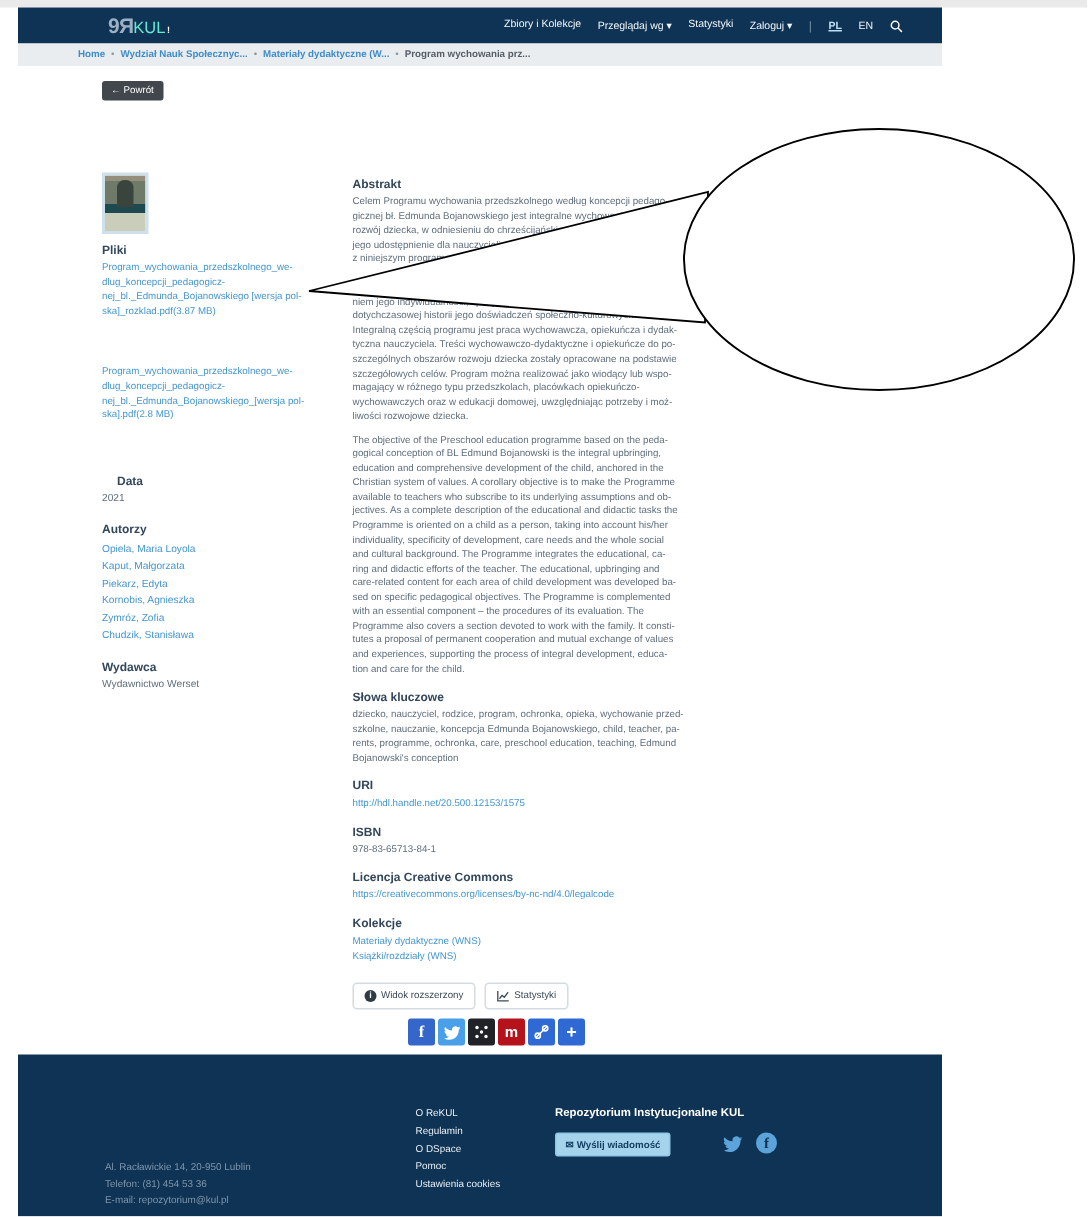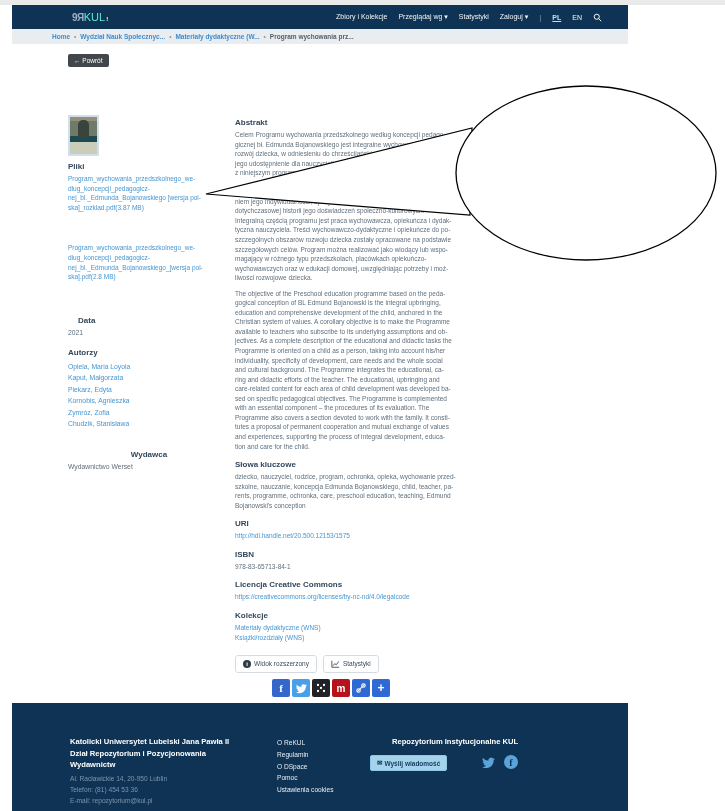--- a/index.html
+++ b/index.html
@@ -7,21 +7,21 @@
   body{font-family:"Liberation Sans", sans-serif;}
   .canvas{position:relative;width:725px;height:811px;background:#fff;overflow:hidden;}
   .abs{position:absolute;}
 
   
   .top-strip{left:0;top:0;width:725px;height:5px;background:#eaeaea;}
 
   
   .navbar{left:12px;top:5px;width:616px;height:24px;background:#0e3354;display:flex;align-items:center;padding:0 26px 0 60px;}
   .logo{display:flex;align-items:baseline;color:#fff;cursor:pointer;}
-  .logo .pre{font-size:10px;font-weight:700;color:#9db0c3;letter-spacing:-0.5px;}
+  .logo .pre{font-size:14px;font-weight:700;color:#9db0c3;letter-spacing:-0.5px;}
   .logo .main{font-size:11px;font-weight:400;color:#5eead4;letter-spacing:0px;}
   .logo .sup{font-size:6px;font-weight:700;color:#fff;vertical-align:super;margin-left:1px;}
   .nav-right{margin-left:auto;display:flex;align-items:center;gap:11px;}
   .nav-link{color:#f2f6fa;font-size:7px;cursor:pointer;white-space:nowrap;}
   .nav-sep{color:#7d93ad;font-size:8px;}
   .lang-pl{color:#bfe0f5;font-size:7px;font-weight:700;text-decoration:underline;cursor:pointer;}
   .lang-en{color:#f2f6fa;font-size:7px;cursor:pointer;}
   .search-icon{width:9px;height:9px;cursor:pointer;}
 
   
@@ -43,21 +43,21 @@
   .thumb .fig{position:absolute;left:8px;top:3px;width:11px;height:18px;background:#39453c;border-radius:5px 5px 0 0;}
   .side-h{font-size:8px;font-weight:700;color:#33475b;margin:0;}
   .h-pliki{margin-top:6px;}
   .file-link{display:block;font-size:6.5px;line-height:9.6px;color:#4596d1;white-space:pre-line;margin-top:3px;margin-bottom:31px;cursor:pointer;text-decoration:none;}
   .file-link:last-of-type{margin-bottom:0;}
   .h-data{margin-top:34px;padding-left:10px;}
   .side-val{font-size:6.8px;color:#5f6f7d;margin-top:4px;}
   .h-autorzy{margin-top:12px;}
   .authors{margin-top:4px;}
   .author-link{display:block;font-size:6.8px;line-height:11.5px;color:#4596d1;cursor:pointer;text-decoration:none;}
-  .h-wydawca{margin-top:20px;text-align:center;}
+  .h-wydawca{margin-top:10px;}
 
   
   .main-col{left:235px;top:118px;width:224px;}
   .main-h{font-size:8px;font-weight:700;color:#33475b;margin:0 0 3px 0;}
   .body-text{font-size:6.5px;line-height:9.55px;color:#5f6f7d;white-space:pre-line;}
   .para-gap{margin-top:6px;}
   .sec{margin-top:9px;}
   .meta-link{font-size:6.5px;color:#4596d1;cursor:pointer;text-decoration:none;display:block;line-height:9.5px;}
   .coll-link{display:block;font-size:6.5px;line-height:10px;color:#4596d1;cursor:pointer;text-decoration:none;}
   .btn-row{margin-top:12px;display:flex;gap:6px;}
@@ -77,21 +77,21 @@
   
   .bubble-svg{left:195px;top:78px;pointer-events:none;}
   .bubble-text{left:497px;top:101px;width:180px;font-family:"Liberation Serif","DejaVu Serif",serif;font-size:12.5px;line-height:15.7px;color:#141414;white-space:pre-line;}
 
   
   .footer{left:12px;top:703px;width:616px;height:108px;background:#0e3354;}
   .f-org{position:absolute;left:58px;top:33px;font-size:7.6px;line-height:11.5px;font-weight:700;color:#fff;white-space:pre-line;}
   .f-addr{position:absolute;left:58px;top:70px;font-size:6.6px;line-height:11px;color:#7e95ad;white-space:pre-line;}
   .f-links{position:absolute;left:265px;top:34px;}
   .f-link{display:block;font-size:6.6px;line-height:11.8px;color:#e8eef5;cursor:pointer;text-decoration:none;}
-  .f-repo-h{position:absolute;left:380px;top:34px;font-size:7.6px;font-weight:700;color:#fff;text-align:right;}
+  .f-repo-h{position:absolute;left:358px;top:34px;font-size:7.6px;font-weight:700;color:#fff;text-align:right;}
   .send-btn{position:absolute;left:358px;top:52px;display:flex;align-items:center;gap:2px;background:#a5d3ec;border:1px solid #8fc7e6;border-radius:2px;color:#123c5e;font-size:6.5px;font-weight:600;padding:3px 6px;cursor:pointer;font-family:inherit;}
   .f-socials{position:absolute;left:468px;top:52px;display:flex;gap:8px;align-items:center;}
   .f-fb-circle{width:14px;height:14px;border-radius:50%;background:#5ba3d9;color:#0e3354;font-size:10px;font-weight:700;font-family:"Liberation Serif",serif;display:flex;align-items:center;justify-content:center;cursor:pointer;}
 </style>
 </head>
 <body>
 
 <div class="canvas">
 
   <div class="abs top-strip"></div>
@@ -281,23 +281,20 @@
     </div>
     <div class="share-btn sb-pl">+</div>
   </div>
 
   <svg class="abs bubble-svg" width="530" height="190" viewBox="0 0 530 190">
     <polygon points="11,116 277,50 275,137" fill="#ffffff" stroke="#000" stroke-width="1.2"></polygon>
     <ellipse cx="391" cy="95" rx="130" ry="87" fill="#ffffff" stroke="#000" stroke-width="1.3"></ellipse>
   </svg>
 
   <div class="abs footer">
-    <div class="f-org">Katolicki Uniwersytet Lubelski Jana Pawła II
-Dział Repozytorium i Pozycjonowania
-Wydawnictw</div>
     <div class="f-addr">Al. Racławickie 14, 20-950 Lublin
 Telefon: (81) 454 53 36
 E-mail: repozytorium@kul.pl</div>
     <div class="f-links">
 
     <a class="f-link">O ReKUL</a>
         <a class="f-link">Regulamin</a>
         <a class="f-link">O DSpace</a>
         <a class="f-link">Pomoc</a>
         <a class="f-link">Ustawienia cookies</a>

